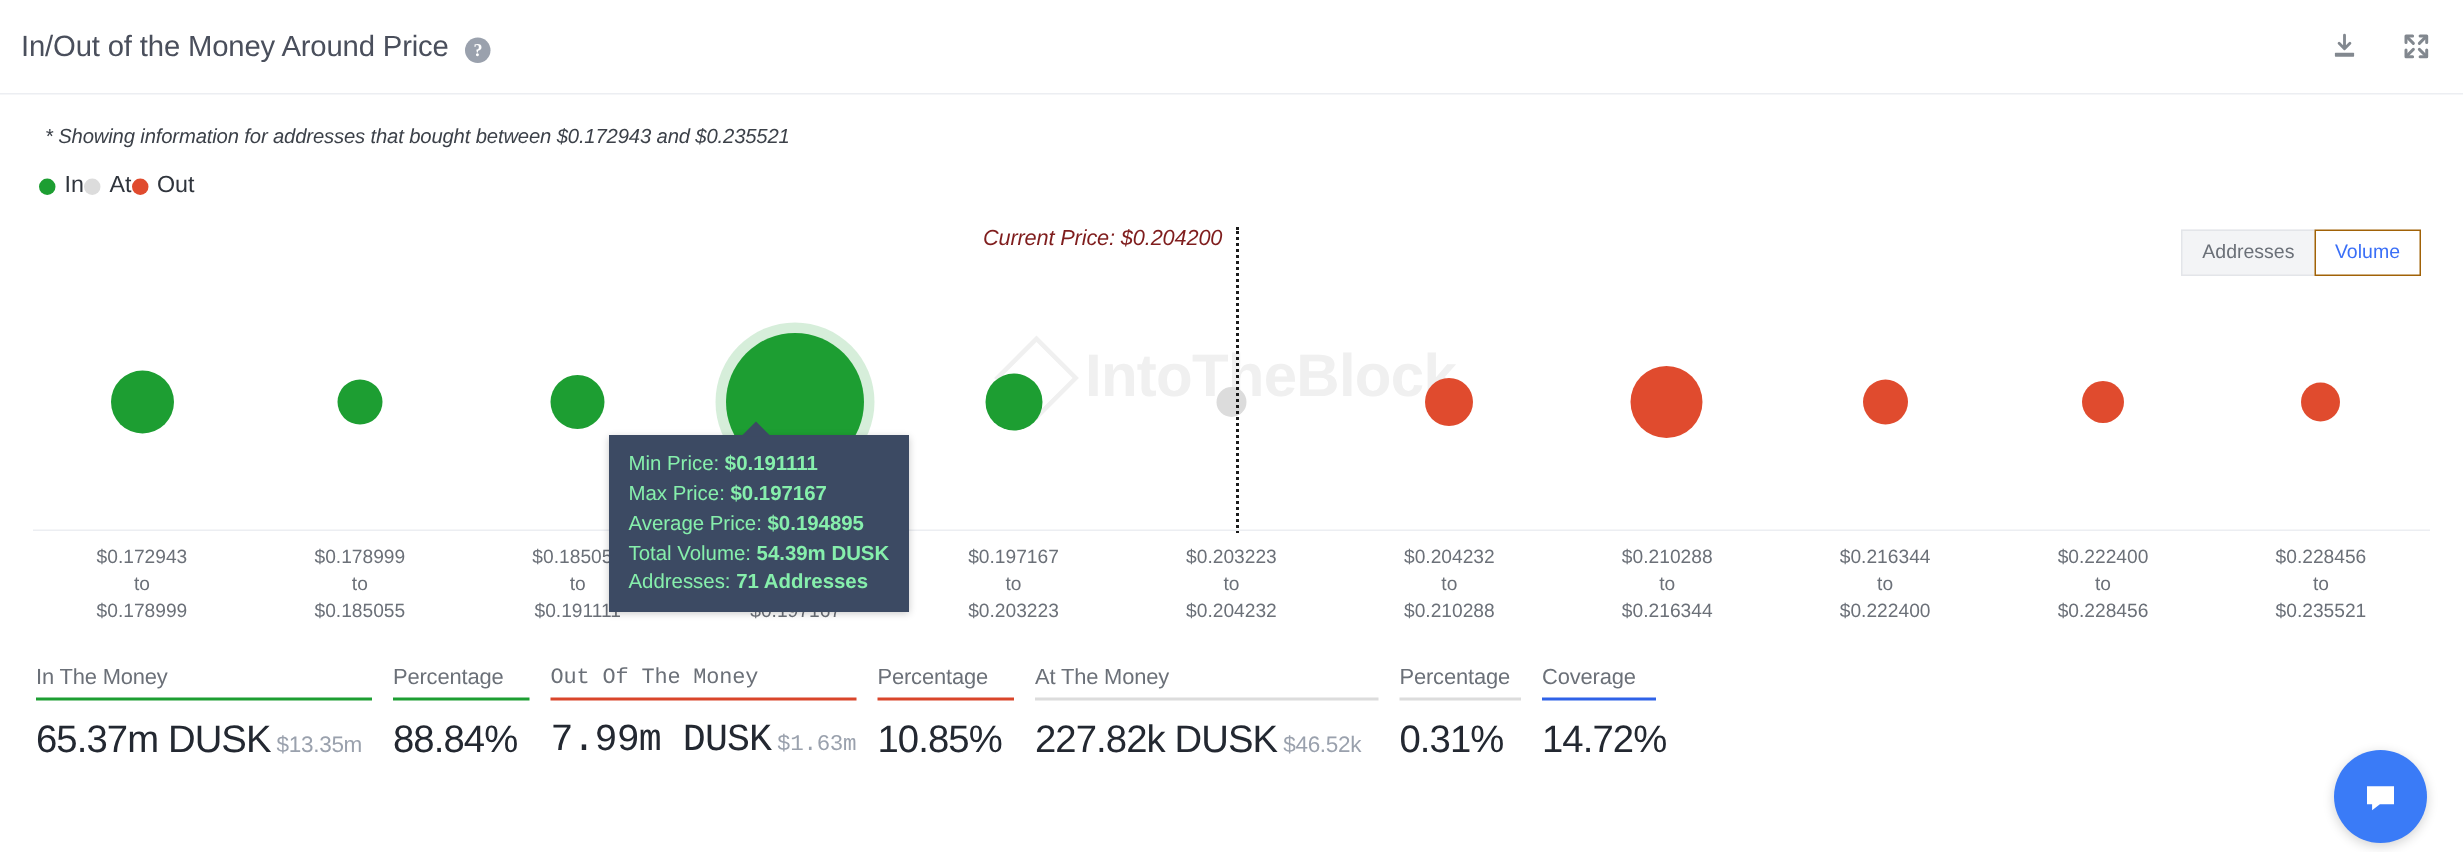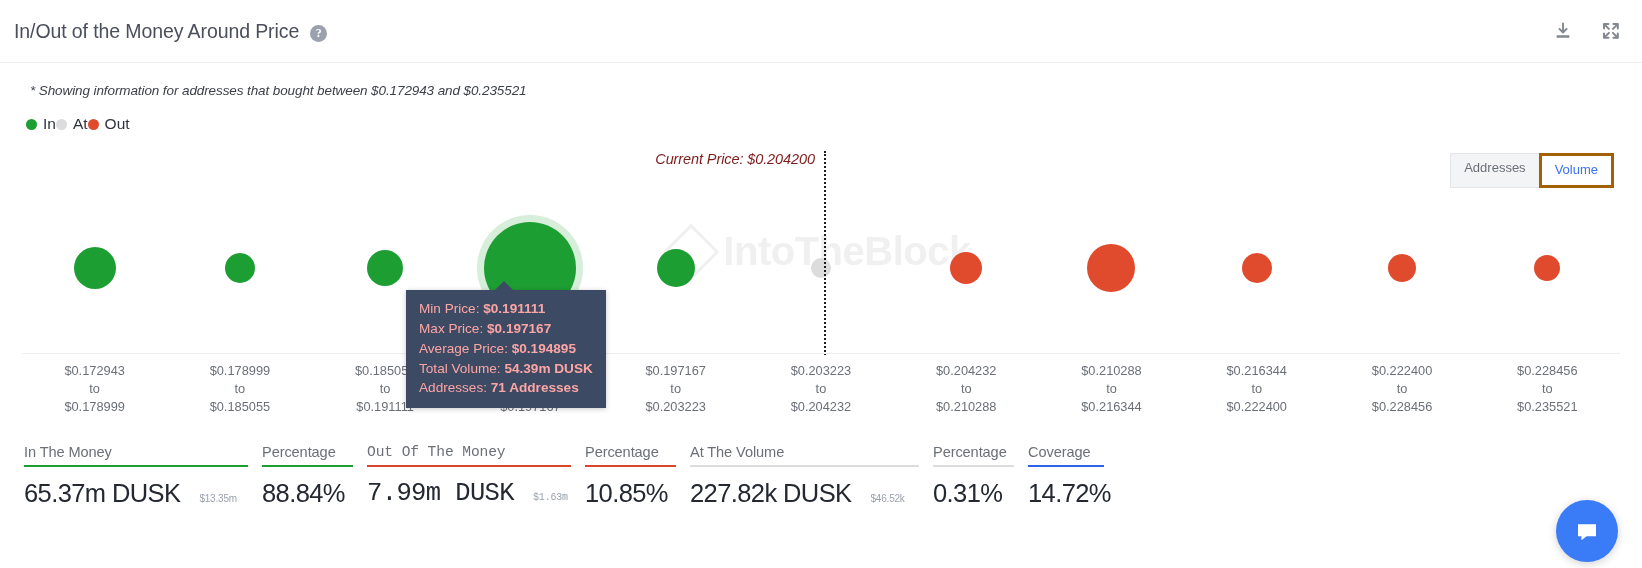--- a/index.html
+++ b/index.html
@@ -93,21 +93,21 @@
   .toggle-btn {
     padding: 5px 13px 6px;
     background: #f3f4f6;
     border: 1px solid #e3e5e9;
     color: #6b7078;
     cursor: pointer;
     line-height: 1.35;
   }
   .toggle-btn.active {
     background: #ffffff;
-    border: 3px solid #a16207;
+    border: 1px solid #a16207;
     color: #3a6ff7;
     margin-left: -1px;
     z-index: 2;
   }
 
   
   .chart {
     position: relative;
     height: 210px;
     margin-top: 10px;
@@ -196,21 +196,21 @@
     line-height: 1.42;
   }
   .axis-cell .to { display: block; }
 
   
   .tooltip {
     position: absolute;
     left: 406px;
     top: 290px;
     background: #3c4a63;
-    color: #fca5a5;
+    color: #86efac;
     padding: 9px 13px 10px;
     font-size: 13.6px;
     line-height: 1.46;
     z-index: 30;
     box-shadow: 0 1px 5px rgba(0,0,0,.22);
     white-space: nowrap;
   }
   .tooltip b { font-weight: 700; }
   .tooltip-arrow {
     position: absolute;
@@ -246,24 +246,24 @@
     background: #1d9e32;
     margin-bottom: 12px;
   }
   .stat-value {
     font-size: 25.5px;
     color: #232831;
     letter-spacing: -0.6px;
     white-space: nowrap;
     display: flex;
     align-items: baseline;
-    gap: 19px;
+    gap: 4px;
   }
   .stat-sub {
-    font-size: 10px;
+    font-size: 15px;
     color: #9aa1ad;
     letter-spacing: -0.2px;
   }
 
   
   .chat {
     position: absolute;
     right: 24px;
     bottom: 6px;
     width: 62px; height: 62px;
@@ -415,21 +415,21 @@
         </div>
       </div>
       <div class="stat" style="width: 105px;">
         <div class="stat-label">Percentage</div>
         <div class="stat-rule" style="background: rgb(217, 69, 42);"></div>
         <div class="stat-value">
           <span>10.85%</span>
         </div>
       </div>
       <div class="stat" style="width: 243px;">
-        <div class="stat-label">At The Volume</div>
+        <div class="stat-label">At The Money</div>
         <div class="stat-rule" style="background: rgb(220, 220, 220);"></div>
         <div class="stat-value">
           <span>227.82k DUSK</span>
           <span class="stat-sub">$46.52k</span>
         </div>
       </div>
       <div class="stat" style="width: 95px;">
         <div class="stat-label">Percentage</div>
         <div class="stat-rule" style="background: rgb(220, 220, 220);"></div>
         <div class="stat-value">

